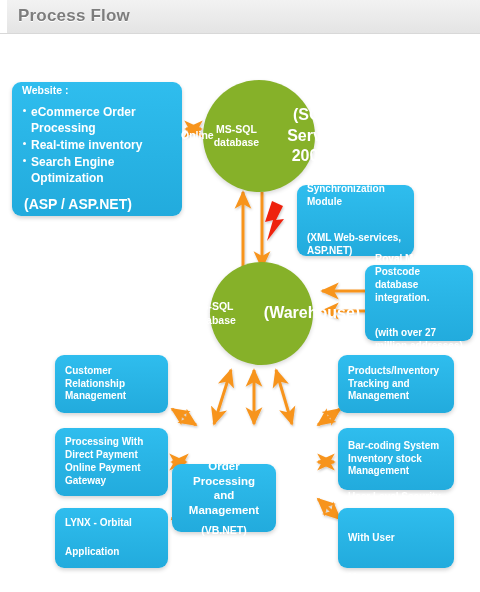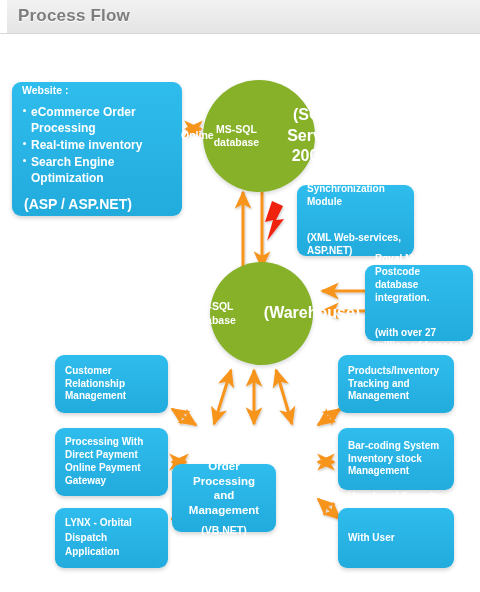--- a/index.html
+++ b/index.html
@@ -216,21 +216,20 @@
 
   <div class="node box" id="direct-payment">
     <span class="line">Processing With</span>
     <span class="line">Direct Payment</span>
     <span class="line">Online Payment</span>
     <span class="line">Gateway</span>
   </div>
 
   <div class="node box" id="lynx">
     <span class="line">LYNX - Orbital</span>
-    <span class="line">Dispatch</span>
     <span class="line">Application</span>
   </div>
 
   <div class="node box" id="order-proc">
     <span class="line">Order Processing</span>
     <span class="line">and Management</span>
     <span class="line vbnet">(VB.NET)</span>
   </div>
 
   <div class="node box" id="products-inv">

